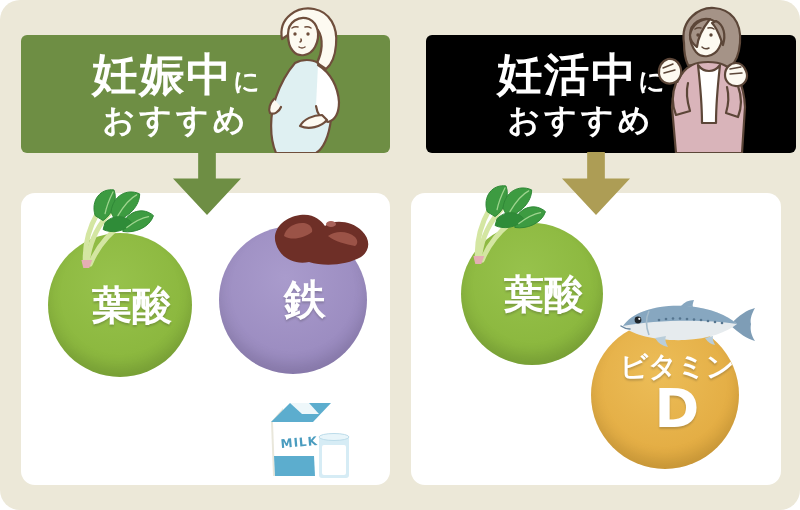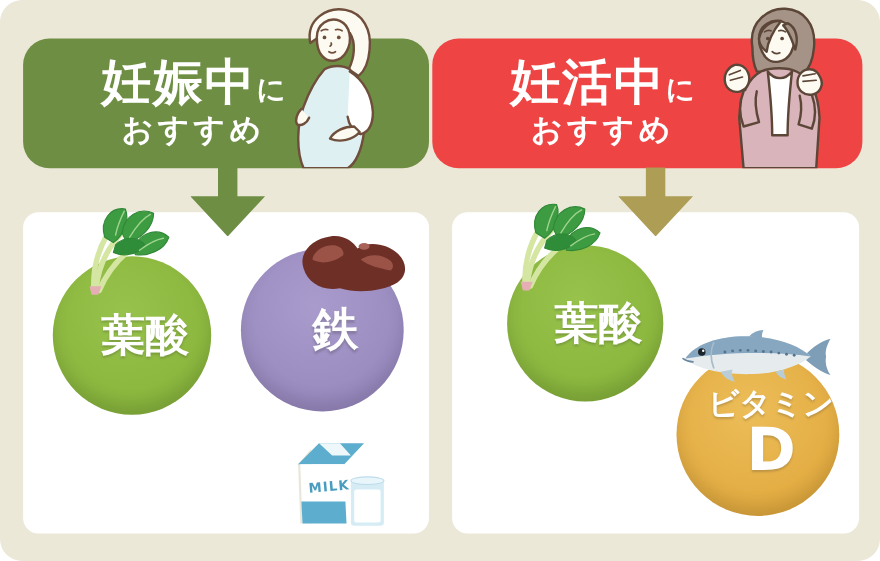--- a/index.html
+++ b/index.html
@@ -1,25 +1,25 @@
 <!DOCTYPE html>
 <html><head>
 <meta charset="utf-8">
 <style>
   html,body { margin:0; padding:0; background:#ffffff; font-family:"DejaVu Sans","Liberation Sans",sans-serif; }
   .card { position:relative; width:800px; height:510px; background:#ece8d8; border-radius:20px; overflow:hidden; }
 
   
-  .header-box { position:absolute; top:35px; height:118px; border-radius:24px; z-index:2; }
+  .header-box { position:absolute; top:35px; height:118px; border-radius:6px; z-index:2; }
   .header-left  { left:21px;  width:369px; background:#6e8e44; }
-  .header-right { left:393px; width:370px; background:#ef4444;padding-left:21px; }
+  .header-right { left:426px; width:370px; background:#000000; }
   .header-text { position:absolute; left:26px; top:14px; width:258px; text-align:center; color:#ffffff; font-weight:bold; }
   .header-line1 { font-size:45px; line-height:1.15; letter-spacing:2px; white-space:nowrap; }
   .header-suffix { font-size:26px; letter-spacing:0; }
-  .header-line2 { font-size:28px; line-height:1.1; letter-spacing:4px; margin-top:2px; }
+  .header-line2 { font-size:32px; line-height:1.1; letter-spacing:4px; margin-top:2px; }
 
   
   .arrow { position:absolute; top:152px; width:68px; height:63px; z-index:3;
            clip-path:polygon(37% 0,63% 0,63% 42%,100% 42%,50% 100%,0 42%,37% 42%); }
   .arrow-left  { left:173px; background:#6e8e44; }
   .arrow-right { left:562px; background:#ad9d55; }
 
   
   .panel { position:absolute; top:193px; height:292px; background:#ffffff; border-radius:14px; z-index:1; }
   .panel-left  { left:21px;  width:369px; }
@@ -31,21 +31,21 @@
             box-shadow:inset 0 -10px 14px rgba(0,0,0,0.10); }
   .circle .label { text-shadow:0 2px 2px rgba(40,40,40,0.22); line-height:1.05;margin-left:24px; }
   .circle-folate-l { left:48px;  top:233px; width:144px; height:144px; font-size:40px;
                      background:radial-gradient(circle at 45% 35%, #97c24c, #8cb83f 60%, #7aa637 100%); }
   .circle-iron     { left:219px; top:226px; width:148px; height:148px; font-size:42px;
                      background:radial-gradient(circle at 45% 35%, #a99bcc, #9c8dc1 60%, #8c7cb4 100%); }
   .circle-calcium  { left:134px; top:322px; width:146px; height:146px; font-size:27px; z-index:3;
                      background:radial-gradient(circle at 45% 35%, #7ba3d0, #6d96c6 60%, #5e87ba 100%); }
   .circle-folate-r { left:461px; top:223px; width:142px; height:142px; font-size:40px;
                      background:radial-gradient(circle at 45% 35%, #97c24c, #8cb83f 60%, #7aa637 100%); }
-  .circle-vitd     { left:615px; top:321px; width:148px; height:148px; font-size:28px;
+  .circle-vitd     { left:591px; top:321px; width:148px; height:148px; font-size:28px;
                      background:radial-gradient(circle at 45% 35%, #ecbd58, #e4ae45 60%, #d59d32 100%);text-align:center; }
   .vitd-d { font-size:54px; line-height:0.95; }
 
   
   .food { position:absolute; z-index:4; }
   .food-spinach-l { left:60px;  top:186px; width:102px; height:84px; }
   .food-liver     { left:268px; top:204px; width:106px; height:66px; }
   .food-milk      { left:258px; top:388px; width:98px;  height:92px; }
   .food-spinach-r { left:452px; top:182px; width:102px; height:84px; }
   .food-fish      { left:615px; top:298px; width:142px; height:52px; }

